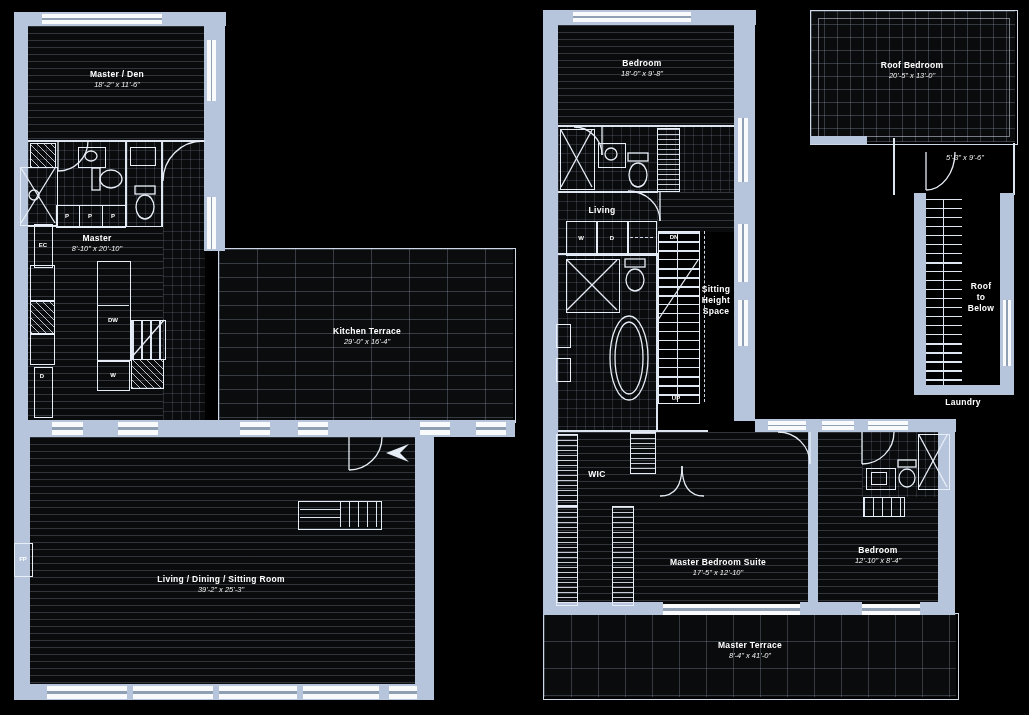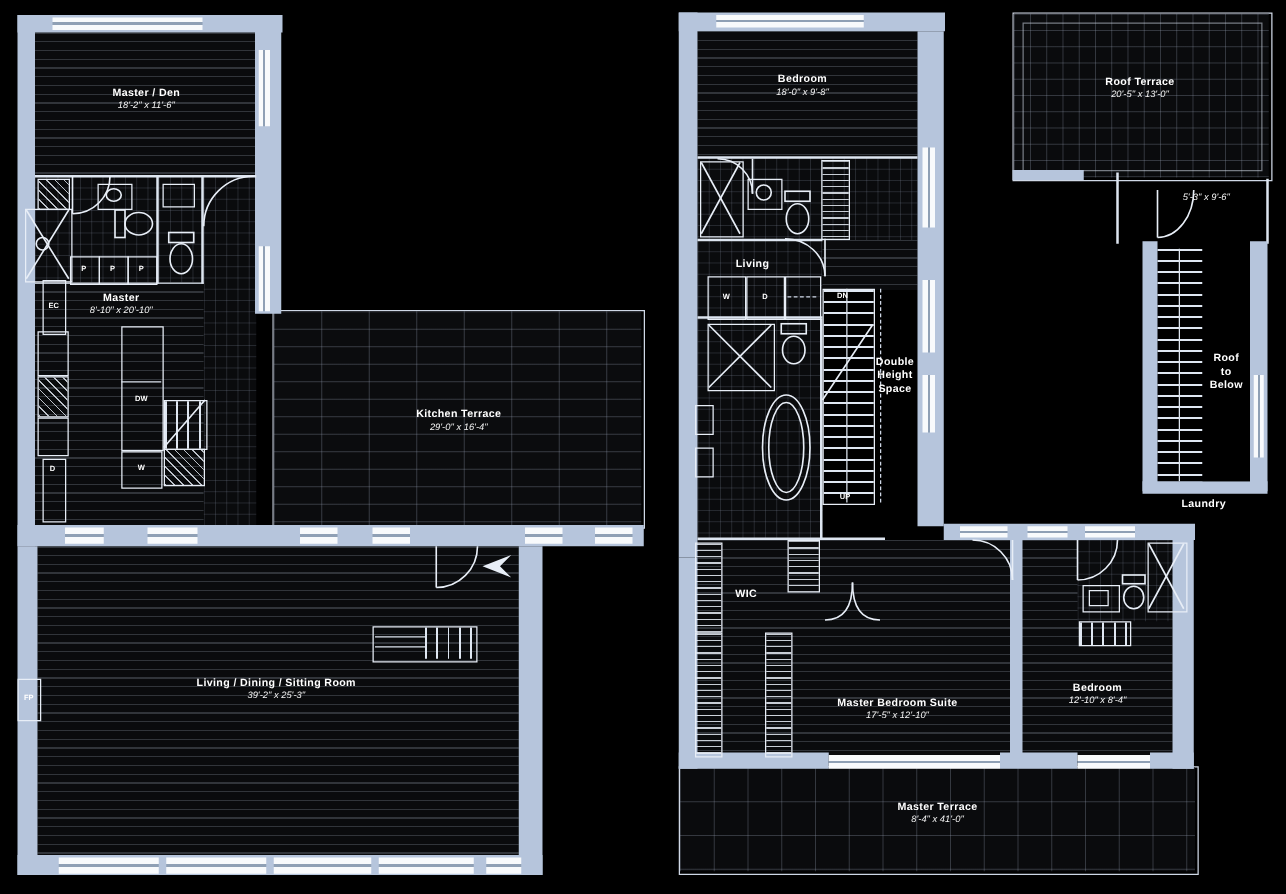--- a/index.html
+++ b/index.html
@@ -163,21 +163,21 @@
     <span class="dims">18'-2" x 11'-6"</span>
   </div>
   <div class="lbl" style="left:97px;top:243px">
     <span class="nm">Master</span>
     <span class="dims">8'-10" x 20'-10"</span>
   </div>
   <div class="lbl" style="left:367px;top:336px">
     <span class="nm">Kitchen Terrace</span>
     <span class="dims">29'-0" x 16'-4"</span>
   </div>
-  <div class="lbl" style="left:221px;top:551px">
+  <div class="lbl" style="left:221px;top:584px">
     <span class="nm">Living / Dining / Sitting Room</span>
     <span class="dims">39'-2" x 25'-3"</span>
   </div>
 
   <div class="wood" style="left:558px;top:25px;width:176px;height:101px"></div>
   <div class="tile" style="left:558px;top:126px;width:176px;height:66px"></div>
   <div class="tile" style="left:558px;top:192px;width:100px;height:63px"></div>
   <div class="wood" style="left:658px;top:192px;width:76px;height:40px"></div>
   <div class="tile" style="left:558px;top:255px;width:100px;height:177px"></div>
   <div class="wood" style="left:558px;top:432px;width:380px;height:172px"></div>
@@ -259,21 +259,21 @@
 
   <div class="trh" style="left:658px;top:231px;width:40px;height:171px;border:1px solid #e8eef7"></div>
   <div class="tl" style="left:677px;top:231px;width:1px;height:171px"></div>
   <svg class="abs fx" style="left:658px;top:260px" width="40" height="60">
       <line x1="0" y1="60" x2="40" y2="0"></line>
     </svg>
   <div class="tag" style="left:674px;top:237px">DN</div>
   <div class="tag" style="left:676px;top:398px">UP</div>
   <div class="dash" style="left:704px;top:231px;height:171px"></div>
   <div class="lbl pre" style="left:716px;top:300px">
-    <span class="nm pre">Double
+    <span class="nm pre">Sitting
 Height
 Space</span>
   </div>
 
   <div class="shelf" style="left:556px;top:434px;width:20px;height:70px"></div>
   <div class="shelf" style="left:556px;top:506px;width:20px;height:98px"></div>
   <div class="shelf" style="left:612px;top:506px;width:20px;height:98px"></div>
   <div class="shelf" style="left:630px;top:432px;width:24px;height:40px"></div>
   <svg class="abs fx" style="left:660px;top:466px" width="44" height="30">
     <path d="M0 30 Q22 30 22 0"></path>
@@ -332,21 +332,21 @@
   <div class="tl" style="left:893px;top:138px;width:2px;height:57px"></div>
   <div class="tl" style="left:1013px;top:143px;width:2px;height:52px"></div>
   <svg class="abs fx" style="left:926px;top:152px" width="29" height="38">
     <line x1="0" y1="0" x2="0" y2="38"></line>
       <path d="M0 38 A29 38 0 0 0 29 0"></path>
   </svg>
   <div class="lbl" style="left:965px;top:158px">
     <span class="dims">5'-3" x 9'-6"</span>
   </div>
   <div class="lbl" style="left:912px;top:70px">
-    <span class="nm">Roof Terrace</span>
+    <span class="nm">Roof Bedroom</span>
     <span class="dims">20'-5" x 13'-0"</span>
   </div>
 
   <div class="w" style="left:914px;top:193px;width:12px;height:200px"></div>
   <div class="w" style="left:1000px;top:193px;width:14px;height:200px"></div>
   <div class="w" style="left:914px;top:385px;width:100px;height:10px"></div>
   <div class="trh" style="left:926px;top:199px;width:36px;height:186px"></div>
   <div class="tl" style="left:943px;top:199px;width:1px;height:186px"></div>
   <div class="abs" style="left:962px;top:199px;width:38px;height:186px;background:#000"></div>
   <div class="winv" style="left:1003px;top:300px;width:8px;height:66px"></div>

